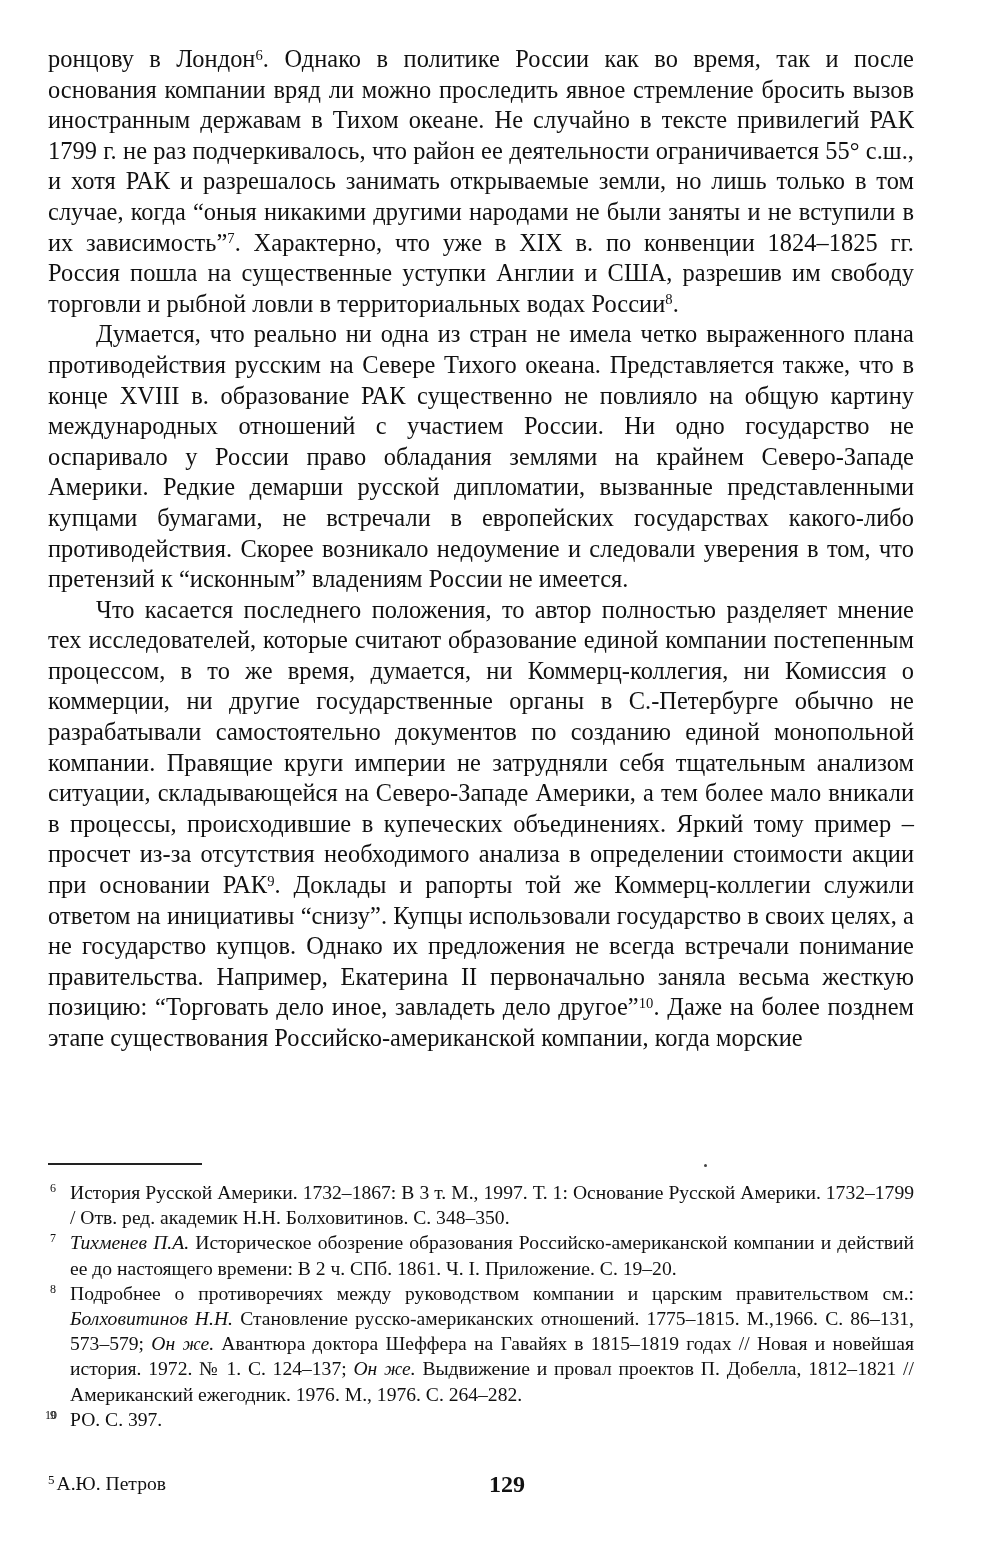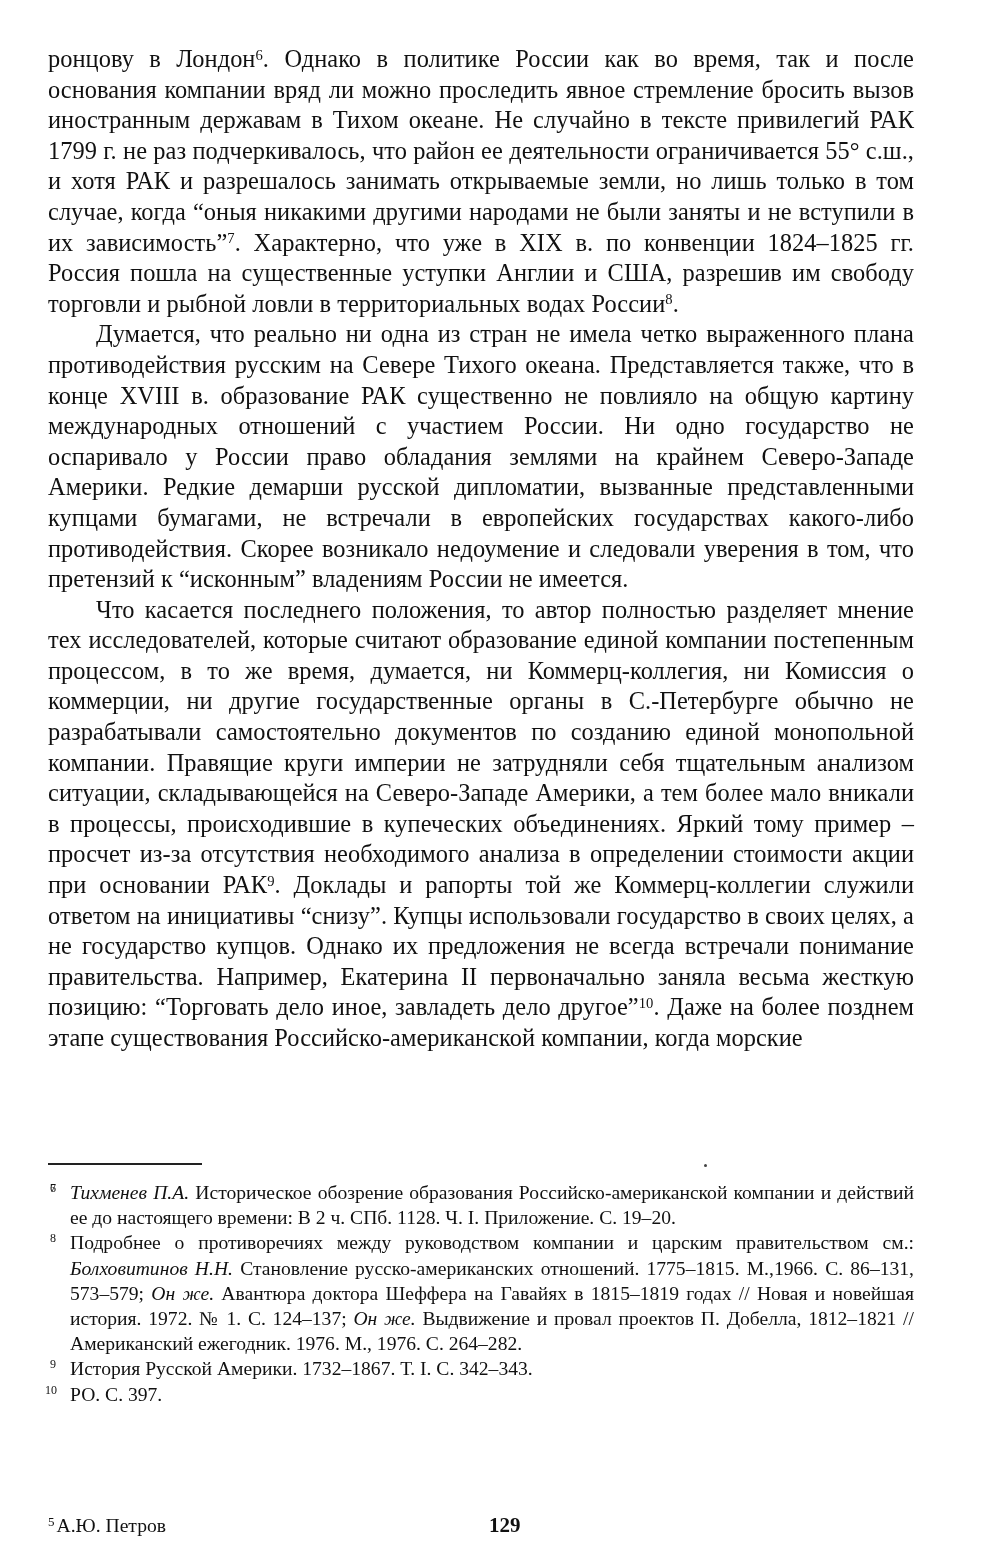--- a/index.html
+++ b/index.html
@@ -18,41 +18,41 @@
   .rule { position: absolute; left: 48px; top: 1163px; width: 154px; height: 0; border-top: 2px solid #222; }
   .dot { position: absolute; left: 704px; top: 1164px; width: 3px; height: 3px; background: #444; border-radius: 50%; }
   .footnotes { position: absolute; left: 48px; top: 1180px; width: 866px; }
   .fn {
     font-size: 19.6px; line-height: 25.2px; text-align: justify;
     padding-left: 22px; position: relative;
   }
   .fn .num { position: absolute; left: 2px; top: 0; font-size: 12px; line-height: 16px; }
   .fn.two .num { left: -3px; }
   .fn i { font-style: italic; margin-top: 20px; }
-  .footer { position: absolute; top: 1515px; left: 48px; width: 866px; height: 30px; text-decoration: underline; }
+  .footer { position: absolute; top: 1473px; left: 48px; width: 866px; height: 30px; text-decoration: underline; }
   .footer .author { position: absolute; left: 0; top: 0; font-size: 19.6px; }
   .footer .author .sig { font-size: 13px; position: relative; top: -6px; margin-right: 2px; }
-  .footer .pnum { position: absolute; left: 441px; top: -2px; font-size: 21px; font-weight: bold; }
+  .footer .pnum { position: absolute; left: 441px; top: -2px; font-size: 24px; font-weight: bold; }
 </style>
 </head>
 <body>
 
 <div class="page body-text" id="main-text">
     <p class="first"><span>ронцову в Лондон</span><sup>6</sup><span>. Однако в политике России как во время, так и после основания компании вряд ли можно проследить явное стремление бросить вызов иностранным державам в Тихом океане. Не случайно в тексте привилегий РАК 1799 г. не раз подчеркивалось, что район ее деятельности ограничивается 55° с.ш., и хотя РАК и разрешалось занимать открываемые земли, но лишь только в том случае, когда “оныя никакими другими народами не были заняты и не вступили в их зависимость”</span><sup>7</sup><span>. Характерно, что уже в XIX в. по конвенции 1824–1825 гг. Россия пошла на существенные уступки Англии и США, разрешив им свободу торговли и рыбной ловли в территориальных водах России</span><sup>8</sup><span>.</span></p>
     <p class="indent"><span>Думается, что реально ни одна из стран не имела четко выраженного плана противодействия русским на Севере Тихого океана. Представляется также, что в конце XVIII в. образование РАК существенно не повлияло на общую картину международных отношений с участием России. Ни одно государство не оспаривало у России право обладания землями на крайнем Северо-Западе Америки. Редкие демарши русской дипломатии, вызванные представленными купцами бумагами, не встречали в европейских государствах какого-либо противодействия. Скорее возникало недоумение и следовали уверения в том, что претензий к “исконным” владениям России не имеется.</span></p>
     <p class="indent"><span>Что касается последнего положения, то автор полностью разделяет мнение тех исследователей, которые считают образование единой компании постепенным процессом, в то же время, думается, ни Коммерц-коллегия, ни Комиссия о коммерции, ни другие государственные органы в С.-Петербурге обычно не разрабатывали самостоятельно документов по созданию единой монопольной компании. Правящие круги империи не затрудняли себя тщательным анализом ситуации, складывающейся на Северо-Западе Америки, а тем более мало вникали в процессы, происходившие в купеческих объединениях. Яркий тому пример – просчет из-за отсутствия необходимого анализа в определении стоимости акции при основании РАК</span><sup>9</sup><span>. Доклады и рапорты той же Коммерц-коллегии служили ответом на инициативы “снизу”. Купцы использовали государство в своих целях, а не государство купцов. Однако их предложения не всегда встречали понимание правительства. Например, Екатерина II первоначально заняла весьма жесткую позицию: “Торговать дело иное, завладеть дело другое”</span><sup>10</sup><span>. Даже на более позднем этапе существования Российско-американской компании, когда морские</span></p>
   </div>
 
 <div class="rule"></div>
 <div class="dot"></div>
 
 <div class="footnotes" id="footnotes">
-    <div class="fn"><span class="num">6</span></div>
-    <div class="fn"><span class="num">7</span><i>Тихменев П.А.</i><span> Историческое обозрение образования Российско-американской компании и действий ее до настоящего времени: В 2 ч. СПб. 1128. Ч. I. Приложение. С. 19–20.</span></div>
+    <div class="fn"><span class="num">6</span><span>История Русской Америки. 1732–1867: В 3 т. М., 1997. Т. 1: Основание Русской Америки. 1732–1799 / Отв. ред. академик Н.Н. Болховитинов. С. 348–350.</span></div>
+    <div class="fn"><span class="num">7</span><i>Тихменев П.А.</i><span> Историческое обозрение образования Российско-американской компании и действий ее до настоящего времени: В 2 ч. СПб. 1861. Ч. I. Приложение. С. 19–20.</span></div>
     <div class="fn"><span class="num">8</span><span>Подробнее о противоречиях между руководством компании и царским правительством см.: </span><i>Болховитинов Н.Н.</i><span> Становление русско-американских отношений. 1775–1815. М.,1966. С. 86–131, 573–579; </span><i>Он же.</i><span> Авантюра доктора Шеффера на Гавайях в 1815–1819 годах // Новая и новейшая история. 1972. № 1. С. 124–137; </span><i>Он же.</i><span> Выдвижение и провал проектов П. Добелла, 1812–1821 // Американский ежегодник. 1976. М., 1976. С. 264–282.</span></div>
-    <div class="fn"><span class="num">9</span><span>История Русской Америки. 1732–1867. Т. I. С. 342–343.</span></div>
+    <div class="fn"><span class="num">9</span></div>
     <div class="fn two"><span class="num">10</span><span>РО. С. 397.</span></div>
   </div>
 
 <div class="footer">
   <span class="author"><span class="sig">5</span><span>А.Ю. Петров</span></span>
   <span class="pnum">129</span>
 </div>
 
 </body></html>

